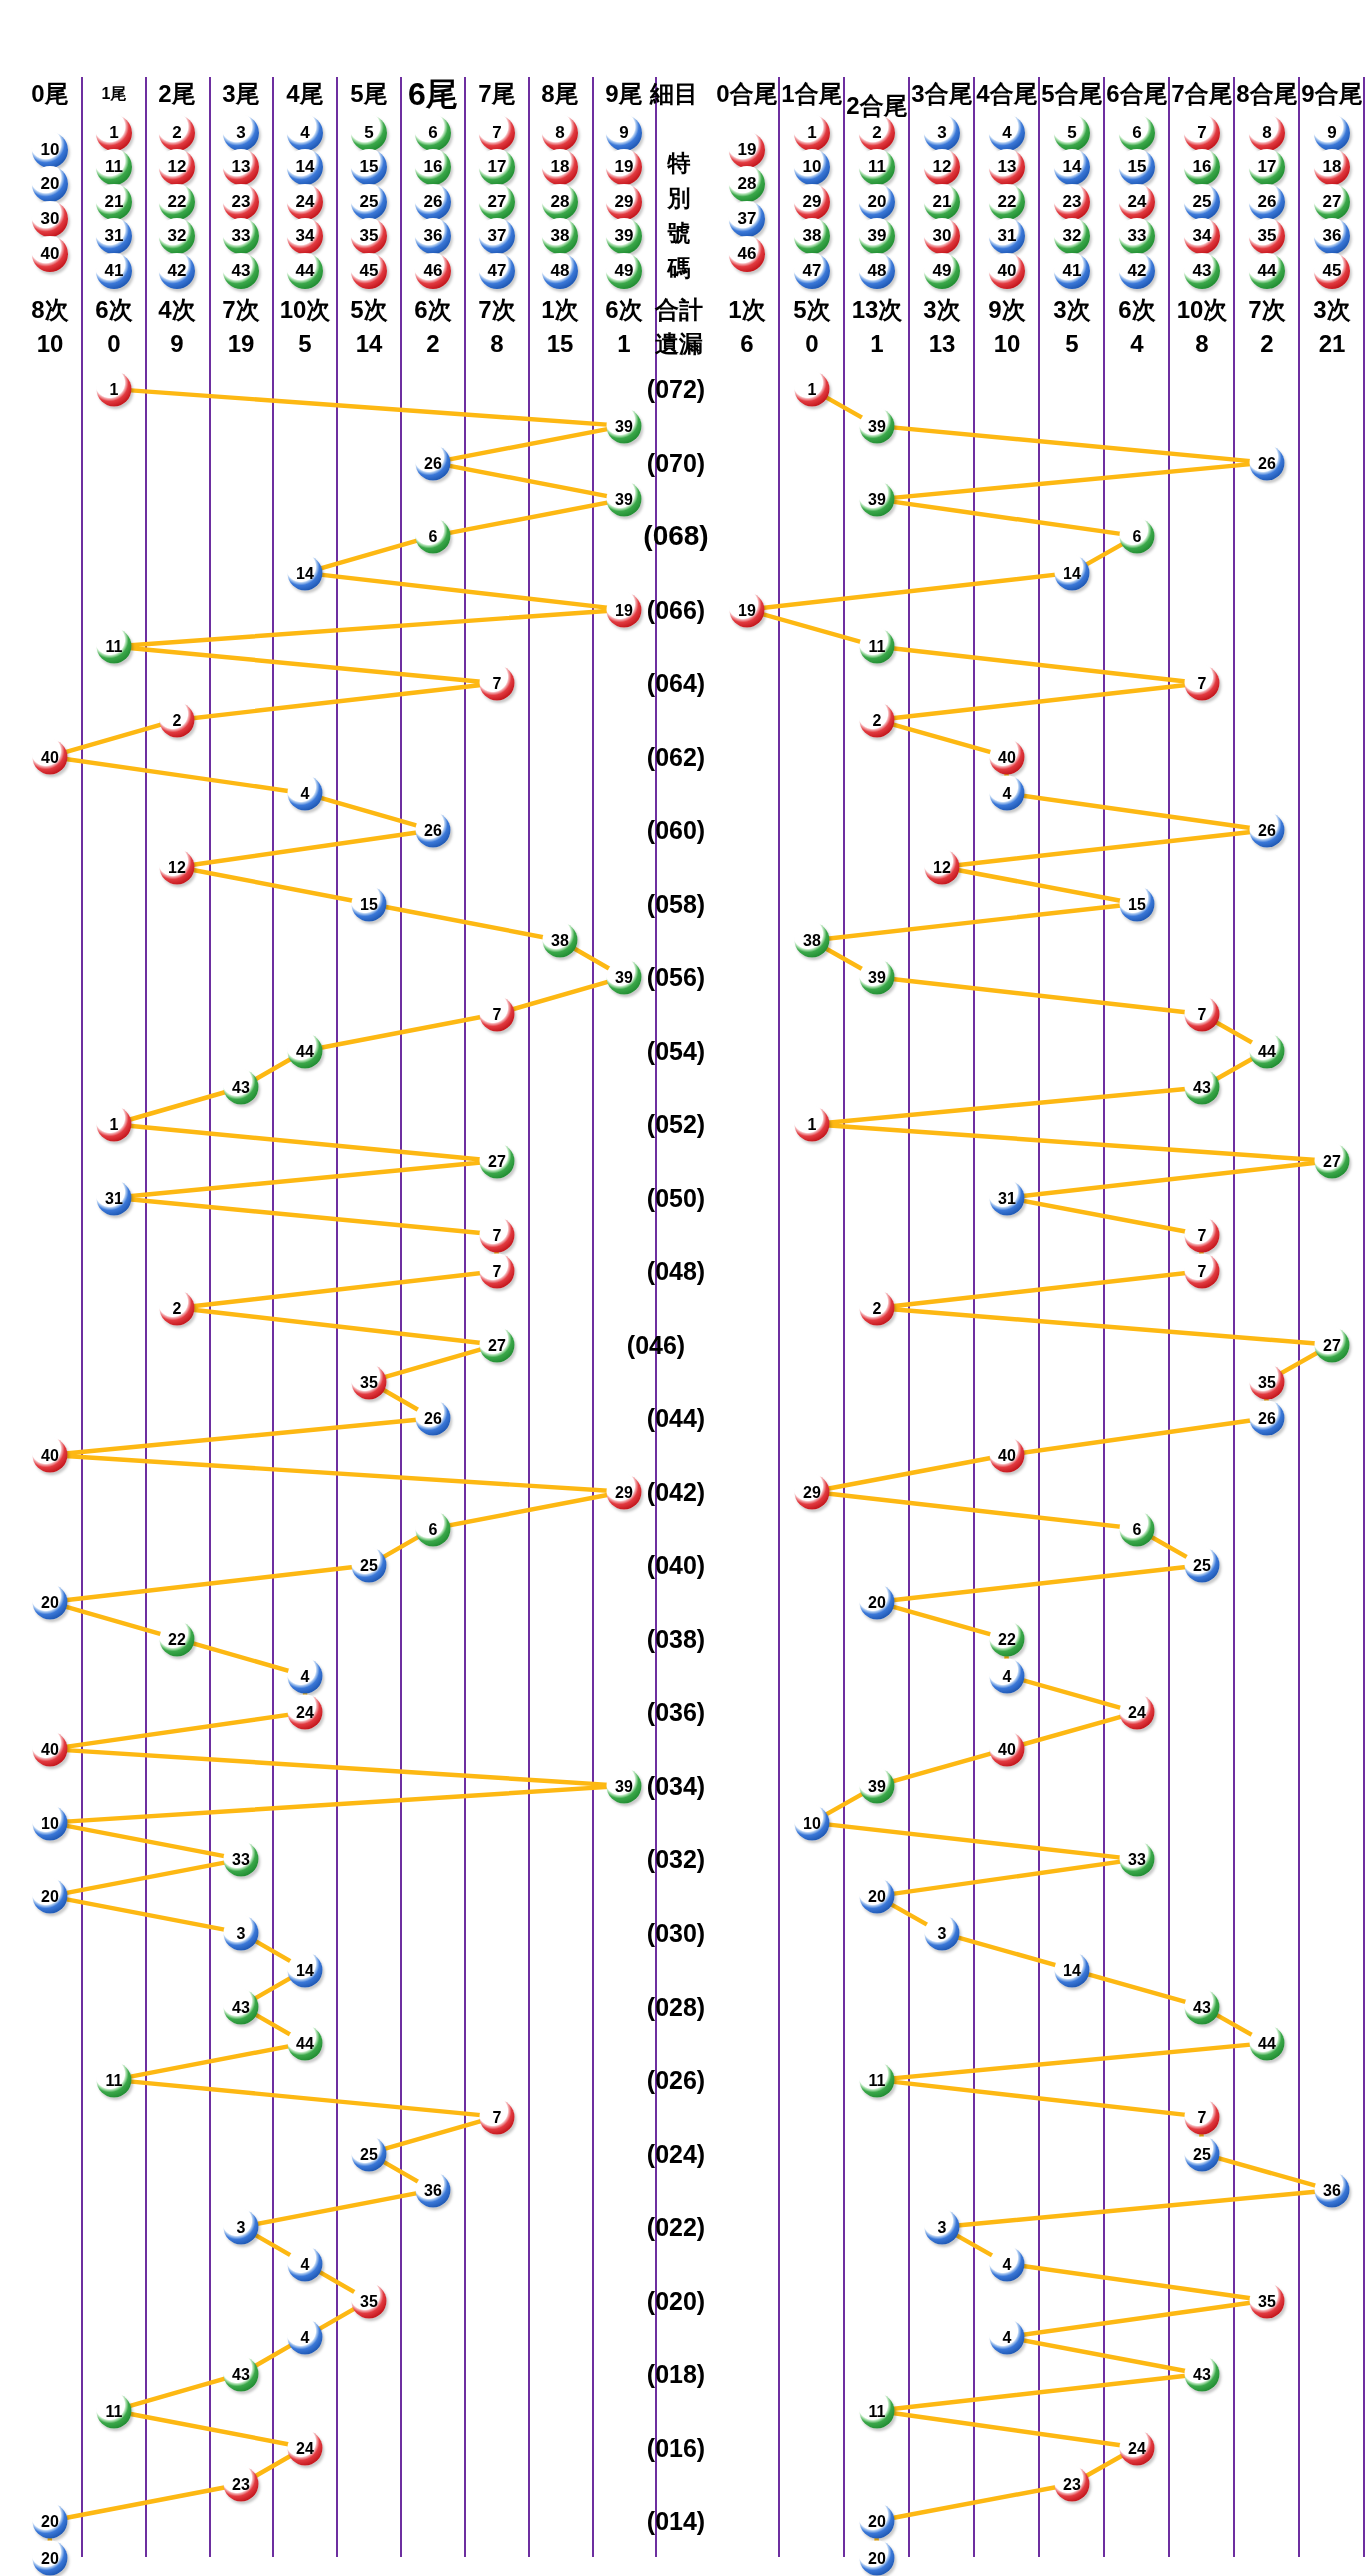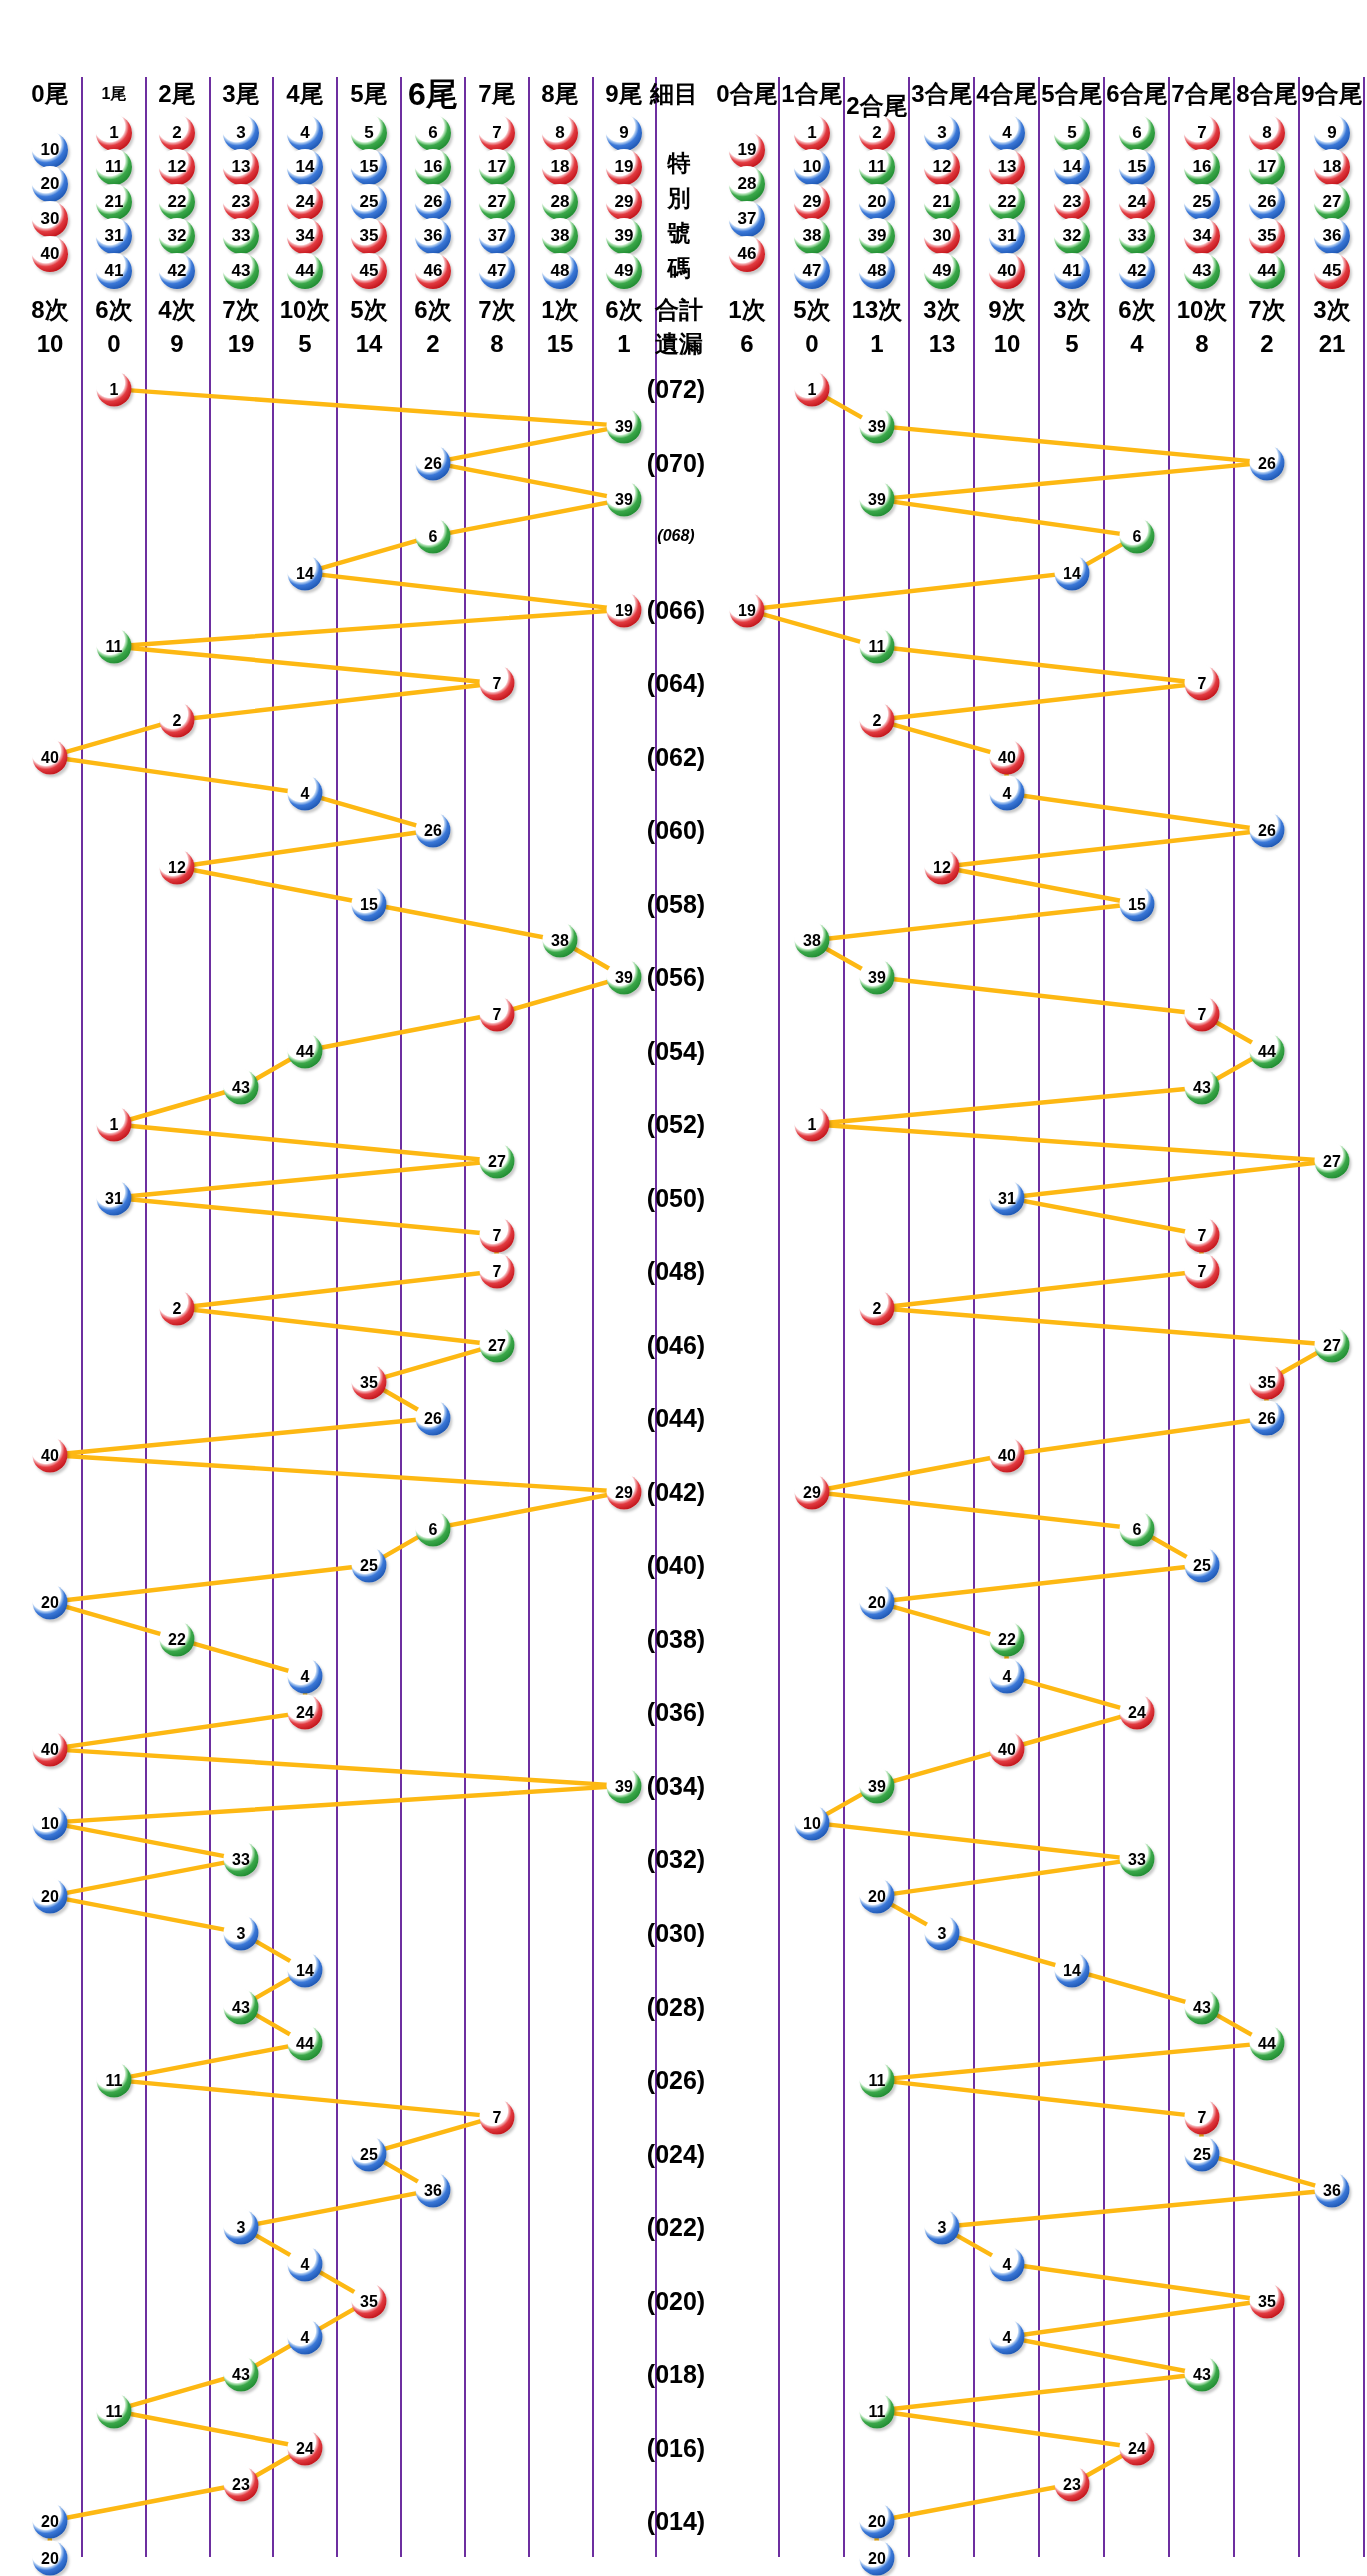--- a/index.html
+++ b/index.html
@@ -207,32 +207,32 @@
     <div class="ball blue" style="left: 1332px; top: 236px; width: 36px; height: 36px; font-size: 17px;">36</div>
     <div class="ball red" style="left: 1332px; top: 271px; width: 36px; height: 36px; font-size: 17px;">45</div>
     <div class="t" style="left: 1332px; top: 310px; font-size: 24px;">3次</div>
     <div class="t" style="left: 1332px; top: 344px; font-size: 24px;">21</div>
     <div class="t" style="left: 679px; top: 163px; font-size: 23px;">特</div>
     <div class="t" style="left: 679px; top: 198px; font-size: 23px;">別</div>
     <div class="t" style="left: 679px; top: 233px; font-size: 23px;">號</div>
     <div class="t" style="left: 679px; top: 268px; font-size: 23px;">碼</div>
     <div class="t" style="left: 676px; top: 389px; font-size: 25px;">(072)</div>
     <div class="t" style="left: 676px; top: 463px; font-size: 25px;">(070)</div>
-    <div class="t" style="left: 676px; top: 536px; font-size: 16px; font-style: italic;">(068)</div>
+    <div class="t" style="left: 676px; top: 536px; font-size: 28px;">(068)</div>
     <div class="t" style="left: 676px; top: 610px; font-size: 25px;">(066)</div>
     <div class="t" style="left: 676px; top: 683px; font-size: 25px;">(064)</div>
     <div class="t" style="left: 676px; top: 757px; font-size: 25px;">(062)</div>
     <div class="t" style="left: 676px; top: 830px; font-size: 25px;">(060)</div>
     <div class="t" style="left: 676px; top: 904px; font-size: 25px;">(058)</div>
     <div class="t" style="left: 676px; top: 977px; font-size: 25px;">(056)</div>
     <div class="t" style="left: 676px; top: 1051px; font-size: 25px;">(054)</div>
     <div class="t" style="left: 676px; top: 1124px; font-size: 25px;">(052)</div>
     <div class="t" style="left: 676px; top: 1198px; font-size: 25px;">(050)</div>
     <div class="t" style="left: 676px; top: 1271px; font-size: 25px;">(048)</div>
-    <div class="t" style="left: 676px; top: 1345px; font-size: 25px;">(046)</div>
+    <div class="t" style="left: 656px; top: 1345px; font-size: 25px;">(046)</div>
     <div class="t" style="left: 676px; top: 1418px; font-size: 25px;">(044)</div>
     <div class="t" style="left: 676px; top: 1492px; font-size: 25px;">(042)</div>
     <div class="t" style="left: 676px; top: 1565px; font-size: 25px;">(040)</div>
     <div class="t" style="left: 676px; top: 1639px; font-size: 25px;">(038)</div>
     <div class="t" style="left: 676px; top: 1712px; font-size: 25px;">(036)</div>
     <div class="t" style="left: 676px; top: 1786px; font-size: 25px; text-align: center;">(034)</div>
     <div class="t" style="left: 676px; top: 1859px; font-size: 25px;">(032)</div>
     <div class="t" style="left: 676px; top: 1933px; font-size: 25px;">(030)</div>
     <div class="t" style="left: 676px; top: 2007px; font-size: 25px;">(028)</div>
     <div class="t" style="left: 676px; top: 2080px; font-size: 25px;">(026)</div>

